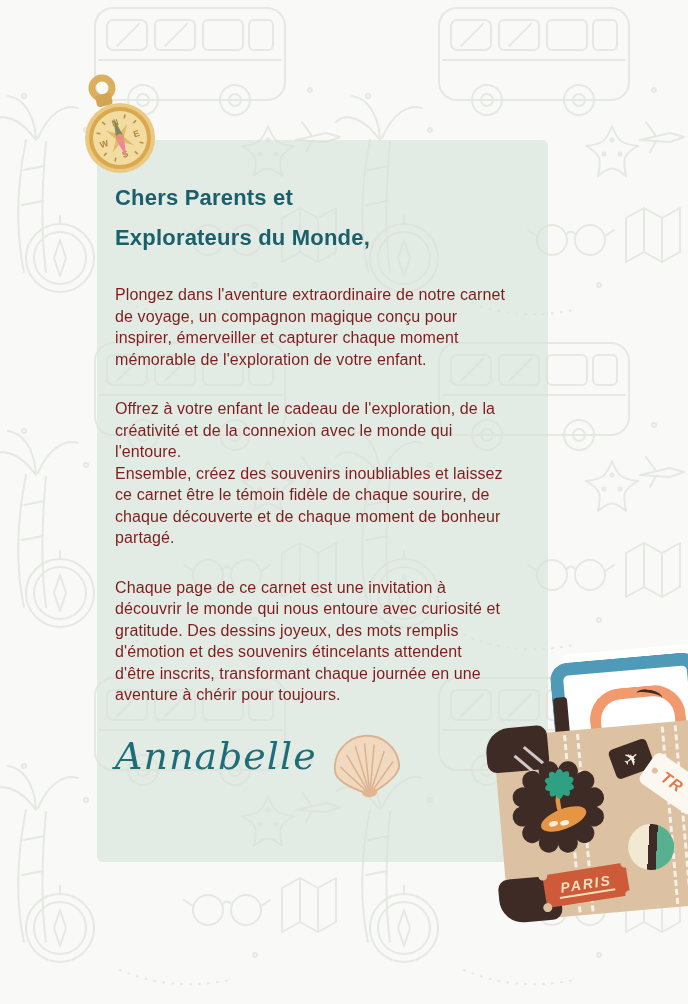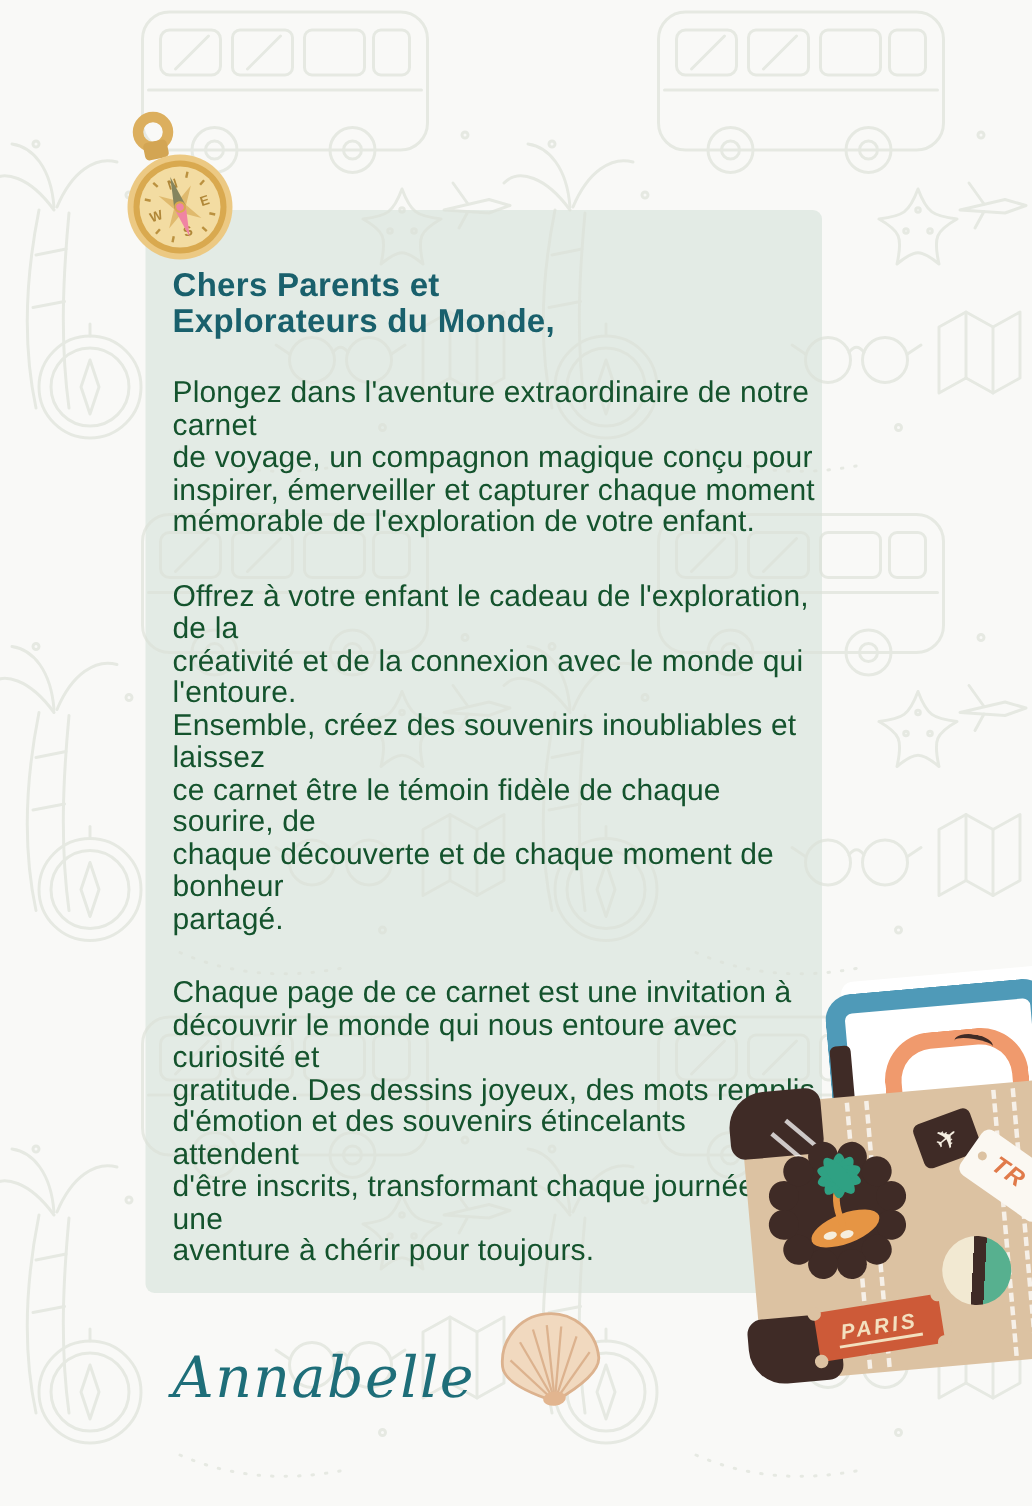--- a/index.html
+++ b/index.html
@@ -7,25 +7,25 @@
   .page{ position:relative; width:688px; height:1004px; overflow:hidden;
          background:#f9f9f7; margin:0 auto; }
 
   
   .card{ position:absolute; left:97px; top:140px; width:451px; height:722px;
          background:#e3ebe5; border-radius:6px; z-index:1; }
   .pattern-layer{ position:absolute; left:0; top:0; z-index:2; pointer-events:none; }
   .content{ position:absolute; left:115px; top:178px; width:432px; z-index:3; }
 
   
-  .heading{ font-size:22px; font-weight:bold; line-height:24px; color:#19606c;
+  .heading{ font-size:22px; font-weight:bold; line-height:40px; color:#19606c;
             letter-spacing:.2px; white-space:pre-line; margin-bottom:26px; }
-  .para{ font-size:20px; line-height:21.5px; color:#14532d; letter-spacing:.1px;
+  .para{ font-size:16px; line-height:21.5px; color:#7f1d1d; letter-spacing:.1px;
          white-space:pre-line; margin-bottom:28px; }
-  .signature-row{ display:flex; align-items:flex-end; gap:14px; margin-top:12px; }
+  .signature-row{ display:flex; align-items:flex-start; gap:14px; margin-top:12px; }
   .signature{ font-family:"DejaVu Serif", serif; font-style:italic; font-size:38px;
               color:#1e6e79; letter-spacing:1px; }
 
   
   .compass{ position:absolute; left:78px; top:74px; z-index:4; }
 
   
   .suitcase{ position:absolute; left:470px; top:635px; width:380px; height:340px;
              z-index:4; transform:rotate(-5deg); transform-origin:0 0; }
   .case-paper{ position:absolute; left:88px; top:28px; width:150px; height:88px;

